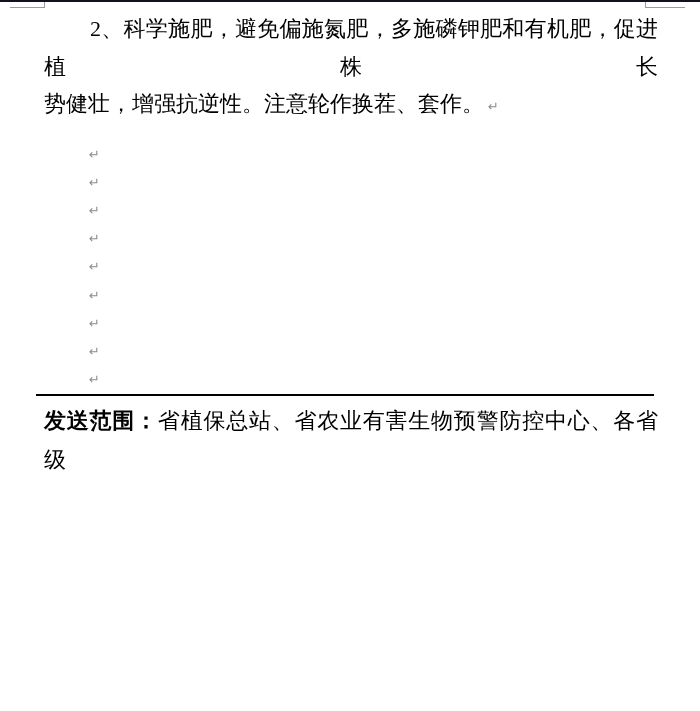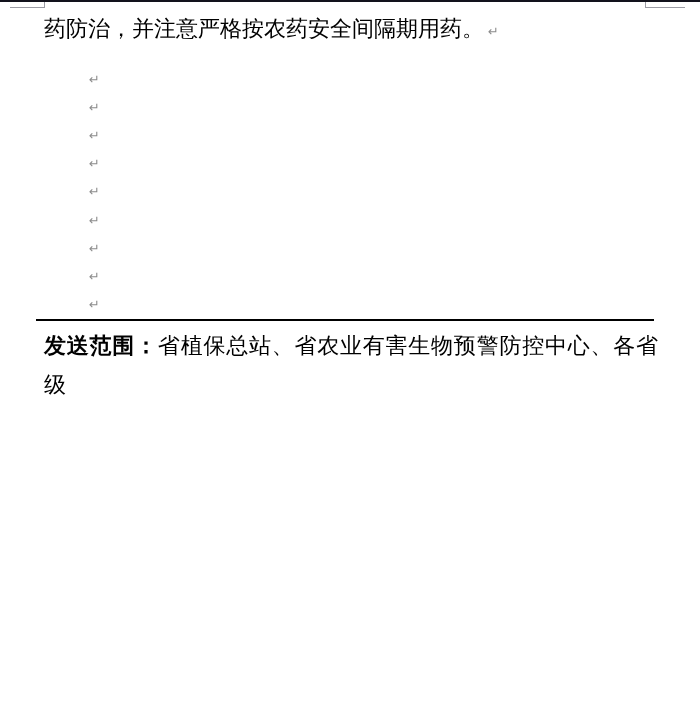--- a/index.html
+++ b/index.html
@@ -56,23 +56,26 @@
 </style>
 </head>
 <body>
 
 <div class="top-bar"></div>
 <div class="corner-mark-left"></div>
 <div class="corner-mark-right"></div>
 
 <div class="content">
 
+  <div class="para">
+    <div class="t-line first">2、科学施肥，避免偏施氮肥，多施磷钾肥和有机肥，促进植株长</div>
+    <div class="t-line last"><span>势健壮，增强抗逆性。注意轮作换茬、套作。</span><span class="pilcrow">↵</span></div>
+  </div>
 
   <div class="para">
-    <div class="t-line last"><span>药防治，并注意严格按农药安全间隔期用药。</span><span class="pilcrow">↵</span></div>
   </div>
 
   <div class="blanks">
     <div class="blank-line"><span class="pilcrow">↵</span></div>
     <div class="blank-line"><span class="pilcrow">↵</span></div>
     <div class="blank-line"><span class="pilcrow">↵</span></div>
     <div class="blank-line"><span class="pilcrow">↵</span></div>
     <div class="blank-line"><span class="pilcrow">↵</span></div>
     <div class="blank-line"><span class="pilcrow">↵</span></div>
     <div class="blank-line"><span class="pilcrow">↵</span></div>

